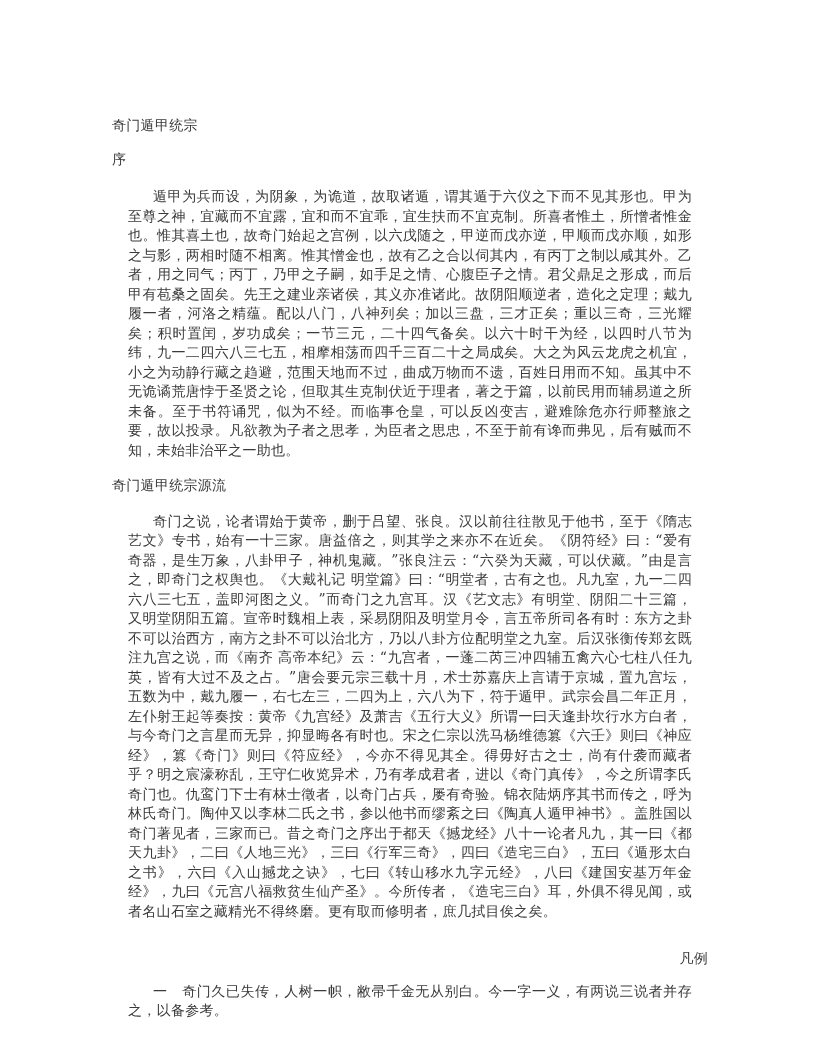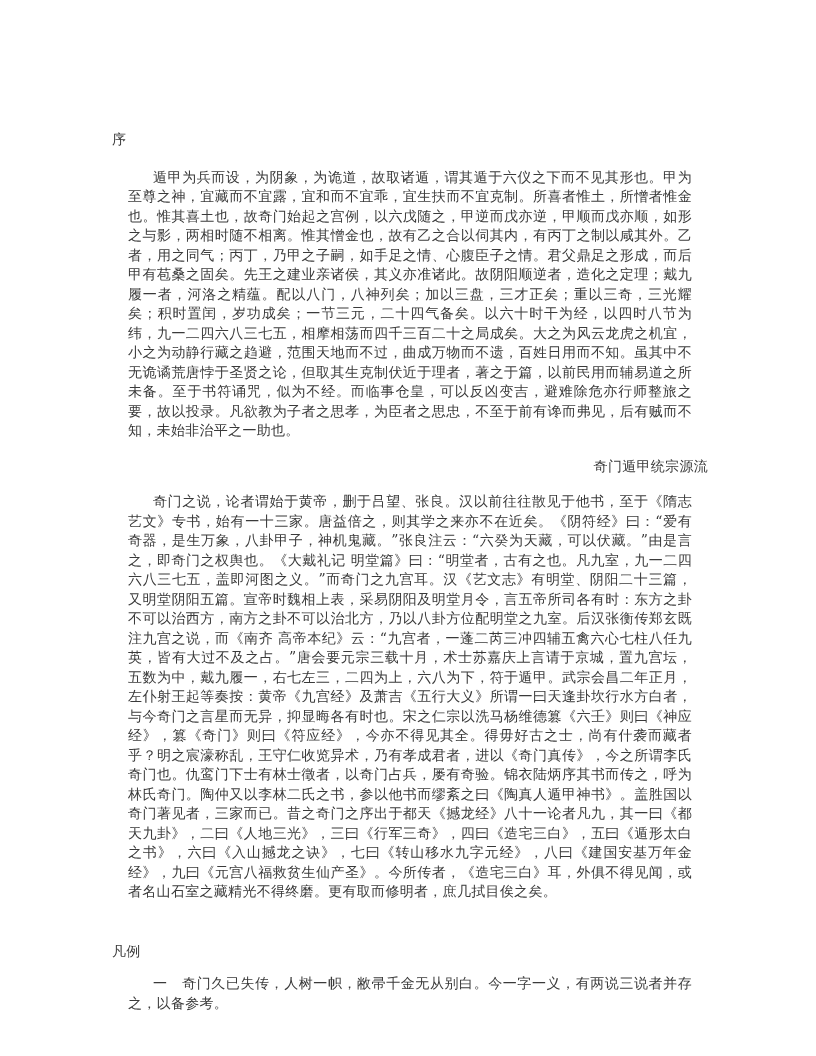--- a/index.html
+++ b/index.html
@@ -28,37 +28,38 @@
   }
   .doc-title {
     margin: 0;
     font-weight: normal;
   }
   .heading {
     margin: 0;
     font-weight: normal;
   }
   .heading-xu { margin-top: 14px; }
-  .heading-yuanliu { margin-top: 5px; text-align: right; }
-  .heading-fanli { margin-top: 40px; }
+  .heading-yuanliu { margin-top: 5px; }
+  .heading-fanli { margin-top: 28px; text-align: right; }
   .para {
     margin: 16px;
     text-align: justify;
     text-indent: 25px;
   }
   .para-xu { margin-top: 18px; }
   .para-yuanliu { margin-top: 16px; }
   .para-fanli { margin-top: 13px; }
 </style>
 </head>
 <body>
 
 <div class="page">
   <div class="content">
 
+    <div class="doc-title">奇门遁甲统宗</div>
 
     <div class="heading heading-xu">序</div>
 
     <p class="para para-xu">遁甲为兵而设，为阴象，为诡道，故取诸遁，谓其遁于六仪之下而不见其形也。甲为至尊之神，宜藏而不宜露，宜和而不宜乖，宜生扶而不宜克制。所喜者惟土，所憎者惟金也。惟其喜土也，故奇门始起之宫例，以六戊随之，甲逆而戊亦逆，甲顺而戊亦顺，如形之与影，两相时随不相离。惟其憎金也，故有乙之合以伺其内，有丙丁之制以咸其外。乙者，用之同气；丙丁，乃甲之子嗣，如手足之情、心腹臣子之情。君父鼎足之形成，而后甲有苞桑之固矣。先王之建业亲诸侯，其义亦准诸此。故阴阳顺逆者，造化之定理；戴九履一者，河洛之精蕴。配以八门，八神列矣；加以三盘，三才正矣；重以三奇，三光耀矣；积时置闰，岁功成矣；一节三元，二十四气备矣。以六十时干为经，以四时八节为纬，九一二四六八三七五，相摩相荡而四千三百二十之局成矣。大之为风云龙虎之机宜，小之为动静行藏之趋避，范围天地而不过，曲成万物而不遗，百姓日用而不知。虽其中不无诡谲荒唐悖于圣贤之论，但取其生克制伏近于理者，著之于篇，以前民用而辅易道之所未备。至于书符诵咒，似为不经。而临事仓皇，可以反凶变吉，避难除危亦行师整旅之要，故以投录。凡欲教为子者之思孝，为臣者之思忠，不至于前有谗而弗见，后有贼而不知，未始非治平之一助也。</p>
 
     <div class="heading heading-yuanliu">奇门遁甲统宗源流</div>
 
     <p class="para para-yuanliu">奇门之说，论者谓始于黄帝，删于吕望、张良。汉以前往往散见于他书，至于《隋志 艺文》专书，始有一十三家。唐益倍之，则其学之来亦不在近矣。《阴符经》曰：“爱有奇器，是生万象，八卦甲子，神机鬼藏。”张良注云：“六癸为天藏，可以伏藏。”由是言之，即奇门之权舆也。《大戴礼记 明堂篇》曰：“明堂者，古有之也。凡九室，九一二四六八三七五，盖即河图之义。”而奇门之九宫耳。汉《艺文志》有明堂、阴阳二十三篇，又明堂阴阳五篇。宣帝时魏相上表，采易阴阳及明堂月令，言五帝所司各有时：东方之卦不可以治西方，南方之卦不可以治北方，乃以八卦方位配明堂之九室。后汉张衡传郑玄既注九宫之说，而《南齐 高帝本纪》云：“九宫者，一蓬二芮三冲四辅五禽六心七柱八任九英，皆有大过不及之占。”唐会要元宗三载十月，术士苏嘉庆上言请于京城，置九宫坛，五数为中，戴九履一，右七左三，二四为上，六八为下，符于遁甲。武宗会昌二年正月，左仆射王起等奏按：黄帝《九宫经》及萧吉《五行大义》所谓一曰天逢卦坎行水方白者，与今奇门之言星而无异，抑显晦各有时也。宋之仁宗以洗马杨维德篡《六壬》则曰《神应经》，篡《奇门》则曰《符应经》，今亦不得见其全。得毋好古之士，尚有什袭而藏者乎？明之宸濠称乱，王守仁收览异术，乃有孝成君者，进以《奇门真传》，今之所谓李氏奇门也。仇鸾门下士有林士徵者，以奇门占兵，屡有奇验。锦衣陆炳序其书而传之，呼为林氏奇门。陶仲又以李林二氏之书，参以他书而缪紊之曰《陶真人遁甲神书》。盖胜国以奇门著见者，三家而已。昔之奇门之序出于都天《撼龙经》八十一论者凡九，其一曰《都天九卦》，二曰《人地三光》，三曰《行军三奇》，四曰《造宅三白》，五曰《遁形太白之书》，六曰《入山撼龙之诀》，七曰《转山移水九字元经》，八曰《建国安基万年金经》，九曰《元宫八福救贫生仙产圣》。今所传者，《造宅三白》耳，外俱不得见闻，或者名山石室之藏精光不得终磨。更有取而修明者，庶几拭目俟之矣。</p>
 
     <div class="heading heading-fanli">凡例</div>

